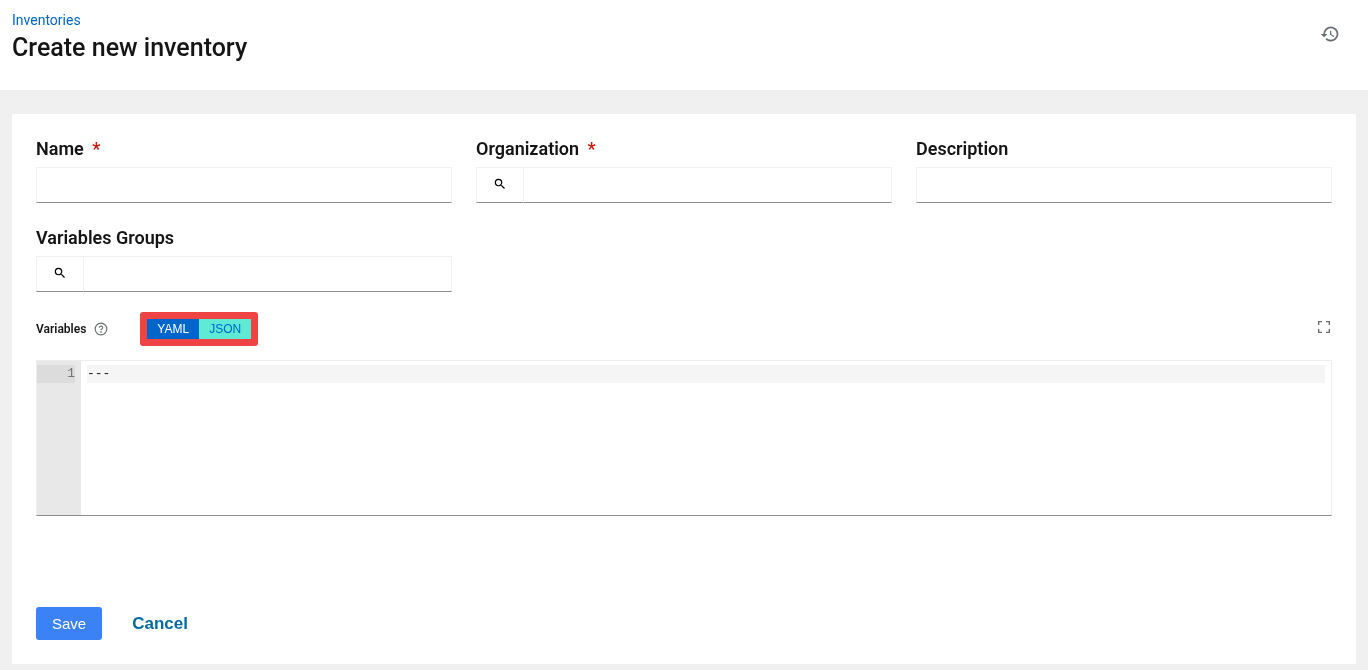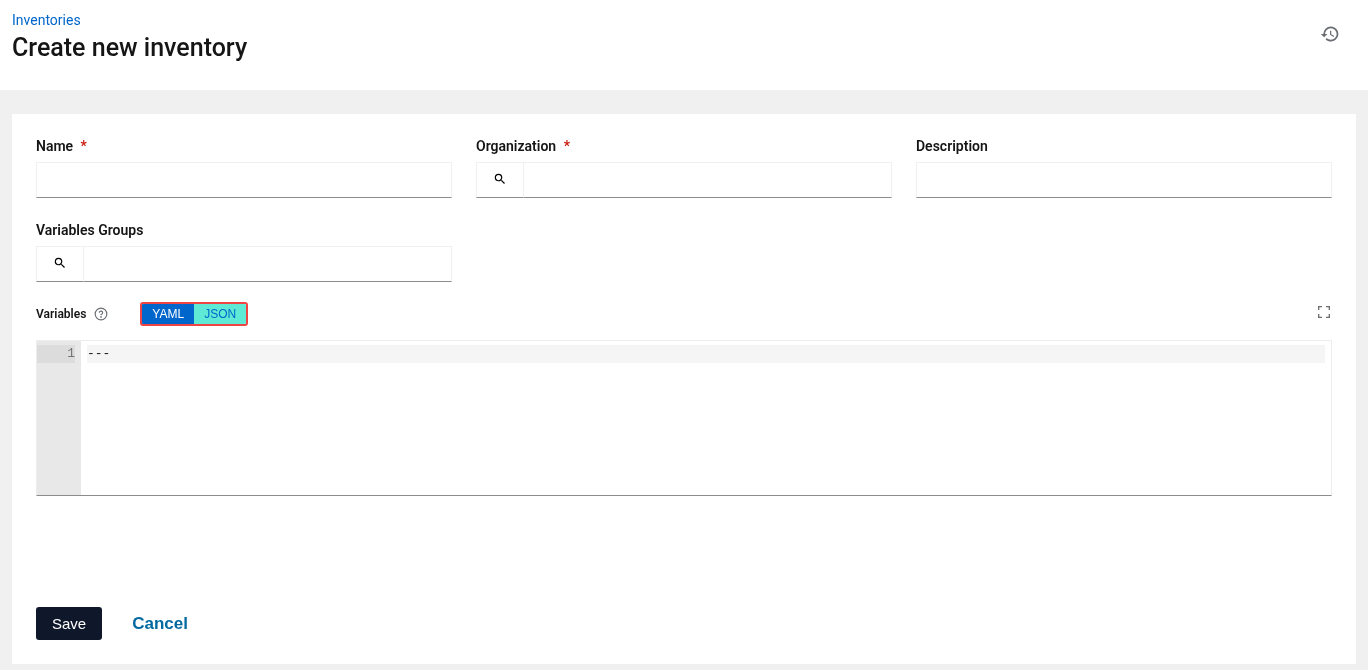--- a/index.html
+++ b/index.html
@@ -54,21 +54,21 @@
       display: flex;
       gap: 24px;
       margin-bottom: 24px;
     }
     .form-group {
       flex: 1;
       min-width: 0;
     }
     .form-label {
       display: block;
-      font-size: 14px;
+      font-size: 18px;
       font-weight: 600;
       color: #151515;
       margin-bottom: 8px;
     }
     .required-star {
       color: #c9190b;
       margin-left: 4px;
     }
     .text-input {
       width: 100%;
@@ -123,21 +123,21 @@
       color: #151515;
     }
     .help-icon {
       display: inline-flex;
       align-items: center;
       justify-content: center;
       color: #6a6e73;
     }
     .toggle-group {
       display: inline-flex;
-      border: 2px solid #ef4444;
+      border: 7px solid #ef4444;
       border-radius: 3px;
       overflow: hidden;
       margin-left: 24px;
     }
     .toggle-btn {
       padding: 3px 10px;
       font-size: 12px;
       border: none;
       cursor: pointer;
       background: #5eead4;
@@ -188,21 +188,21 @@
     }
     .action-buttons {
       position: absolute;
       bottom: 24px;
       left: 24px;
       display: flex;
       align-items: center;
       gap: 30px;
     }
     .save-btn {
-      background: #0f172a;
+      background: #3b82f6;
       color: #fff;
       border: none;
       padding: 8px 16px;
       font-size: 15px;
       border-radius: 3px;
       cursor: pointer;
     }
     .cancel-btn {
       background: none;
       border: none;

